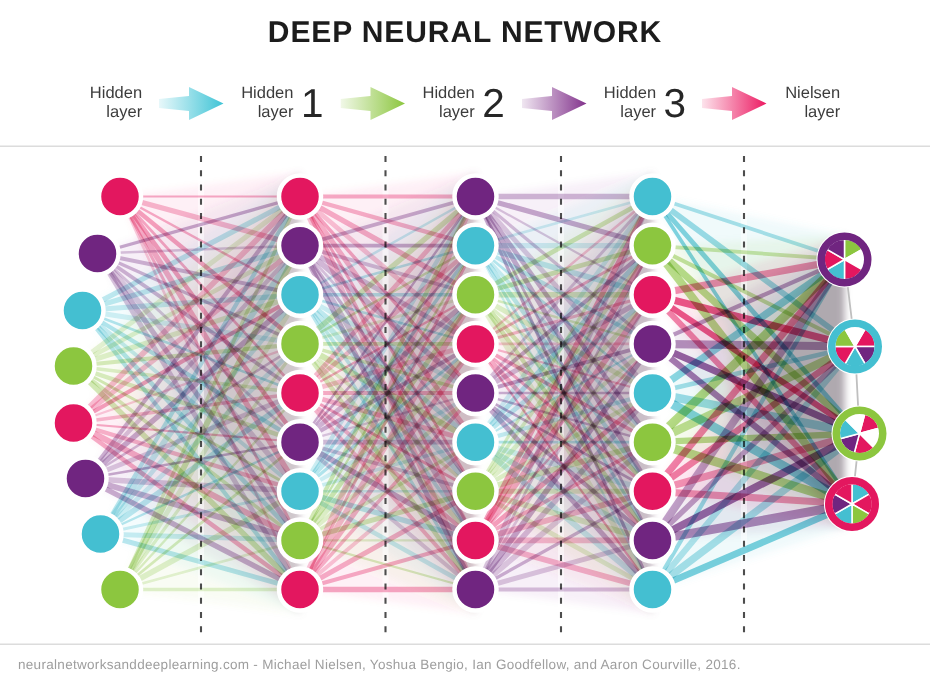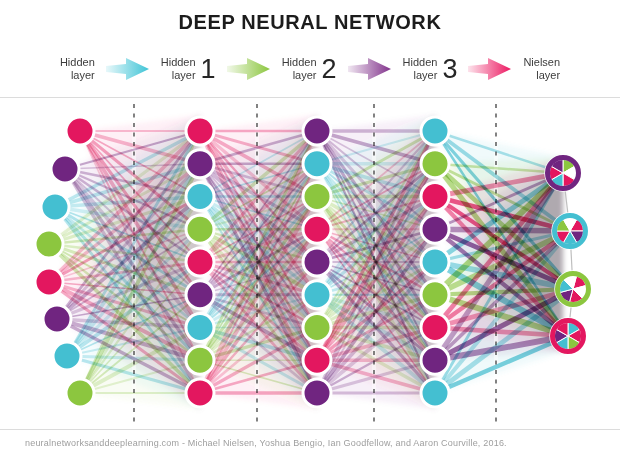--- a/index.html
+++ b/index.html
@@ -9,21 +9,21 @@
          font-size:20px;font-weight:800;letter-spacing:.6px;color:#1c1c1c;}
   .legend{position:absolute;top:46px;left:0;right:0;height:46px;display:flex;
           align-items:center;justify-content:center;gap:11px;}
   .lgroup{display:flex;align-items:center;}
   .lbl{font-size:11px;color:#3c3c3c;text-align:right;line-height:1.2;}
   .num{font-size:27px;color:#262626;font-weight:500;margin-left:5px;line-height:1;}
   .arrow{width:44px;height:26px;display:block;}
   .diagram{position:absolute;top:97px;left:0;width:620px;height:333px;box-sizing:border-box;
            border-top:1px solid #dcdcdc;border-bottom:1px solid #dcdcdc;}
   .diagram svg{display:block;}
-  .footer{position:absolute;left:25px;bottom:11px;font-size:9px;color:#9e9e9e;letter-spacing:.2px;}
+  .footer{position:absolute;left:12px;bottom:11px;font-size:9px;color:#9e9e9e;letter-spacing:.2px;}
 </style>
 </head>
 <body>
 
 <div class="page">
   <h1 class="title">DEEP NEURAL NETWORK</h1>
   <div class="legend" id="legend">
       <div class="lgroup">
         <div class="lbl"><span>Hidden</span><br><span>layer</span></div>
       </div>

